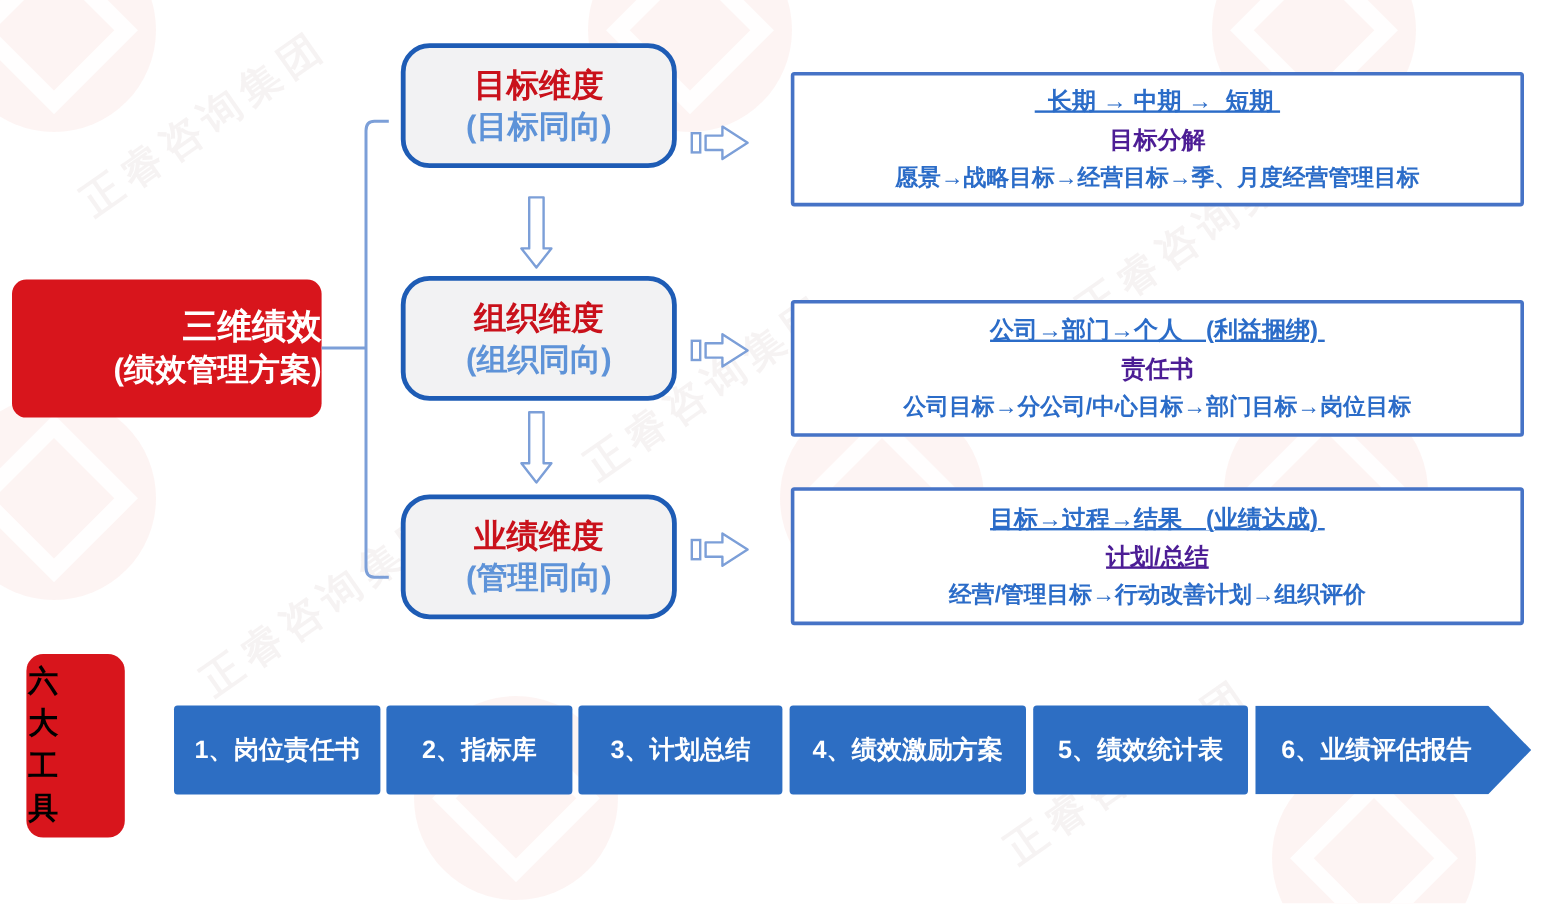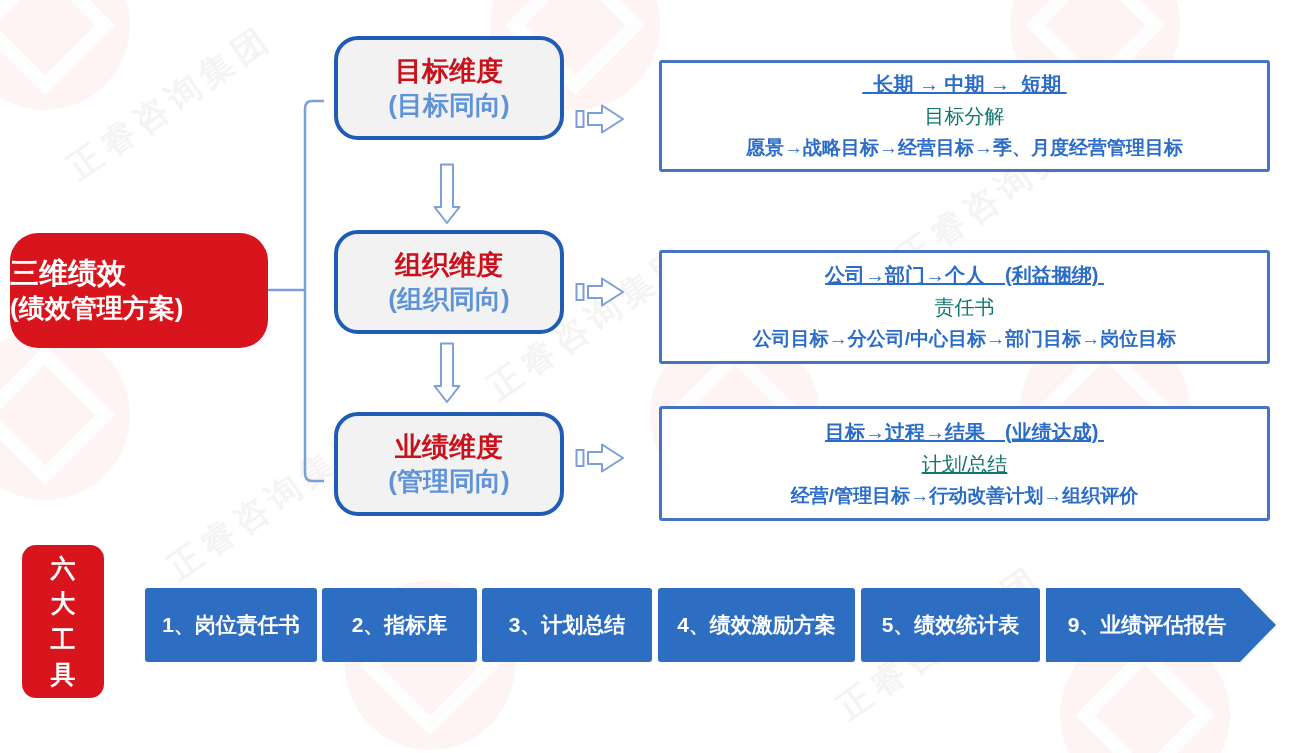--- a/index.html
+++ b/index.html
@@ -13,23 +13,23 @@
     position:absolute;left:50%;top:50%;width:58%;height:58%;
     transform:translate(-50%,-50%) rotate(45deg);
     border:14px solid rgba(255,255,255,0.85);box-sizing:border-box;
   }
   .wm-text{
     position:absolute;color:rgba(160,125,120,0.09);font-weight:bold;font-size:34px;
     transform:rotate(-35deg);white-space:nowrap;letter-spacing:6px;
   }
   
   .main-box{
-    position:absolute;left:10px;top:233px;width:258px;height:115px;border-radius:28px;
+    position:absolute;left:10px;top:233px;width:258px;height:115px;border-radius:12px;
     background:#D8151C;color:#fff;display:flex;flex-direction:column;
-    align-items:flex-start;justify-content:center;text-align:center;
+    align-items:flex-end;justify-content:center;text-align:center;
   }
   .main-box .t1{font-size:29px;font-weight:bold;line-height:1.3;}
   .main-box .t2{font-size:26px;font-weight:bold;line-height:1.3;}
   
   .brace{position:absolute;left:266px;top:95px;}
   
   .dim-box{
     position:absolute;left:334px;width:230px;height:104px;box-sizing:border-box;
     border:4px solid #1E5CB5;border-radius:24px;background:#F2F2F3;
     display:flex;flex-direction:column;align-items:center;justify-content:center;text-align:center;
@@ -42,27 +42,27 @@
   .down-arrow{position:absolute;left:433px;}
   .da-1{top:163px;} .da-2{top:342px;}
   .panel{
     position:absolute;left:659px;width:611px;box-sizing:border-box;
     border:3px solid #4673C6;border-radius:3px;background:#fff;
     display:flex;flex-direction:column;align-items:center;justify-content:center;
     text-align:center;gap:5px;
   }
   .panel-1{top:60px;height:112px;} .panel-2{top:250px;height:114px;} .panel-3{top:406px;height:115px;}
   .panel .flow{color:#2B6CC8;font-size:20px;font-weight:bold;text-decoration:underline;white-space:pre;}
-  .panel .keyword{color:#0f766e;font-size:20px;font-weight:normal;}
+  .panel .keyword{color:#4c1d95;font-size:20px;font-weight:bold;}
   .panel-3 .keyword{text-decoration:underline;}
   .panel .detail{color:#2B6CC8;font-size:19px;font-weight:bold;}
   
   .tools-label{
     position:absolute;left:22px;top:545px;width:82px;height:153px;border-radius:14px;
-    background:#D8151C;color:#ffffff;display:flex;align-items:center;justify-content:center;
+    background:#D8151C;color:#000000;display:flex;align-items:center;justify-content:flex-start;
   }
   .tools-label .vtext{
     width:28px;font-size:25px;font-weight:bold;line-height:1.42;
     word-break:break-all;text-align:center;
   }
   .tool-bar{
     position:absolute;top:588px;height:74px;background:#2D6EC3;border-radius:3px;
     color:#fff;font-size:21px;font-weight:bold;
     display:flex;align-items:center;justify-content:center;text-align:center;
   }
@@ -170,15 +170,15 @@
   </div>
 
   <div class="tools-label">
     <div class="vtext">六大工具</div>
   </div>
   <div class="tool-bar tb-1">1、岗位责任书</div>
   <div class="tool-bar tb-2">2、指标库</div>
   <div class="tool-bar tb-3">3、计划总结</div>
   <div class="tool-bar tb-4">4、绩效激励方案</div>
   <div class="tool-bar tb-5">5、绩效统计表</div>
-  <div class="tool-bar tb-6">9、业绩评估报告</div>
+  <div class="tool-bar tb-6">6、业绩评估报告</div>
 
 </div>
 
 </body></html>

